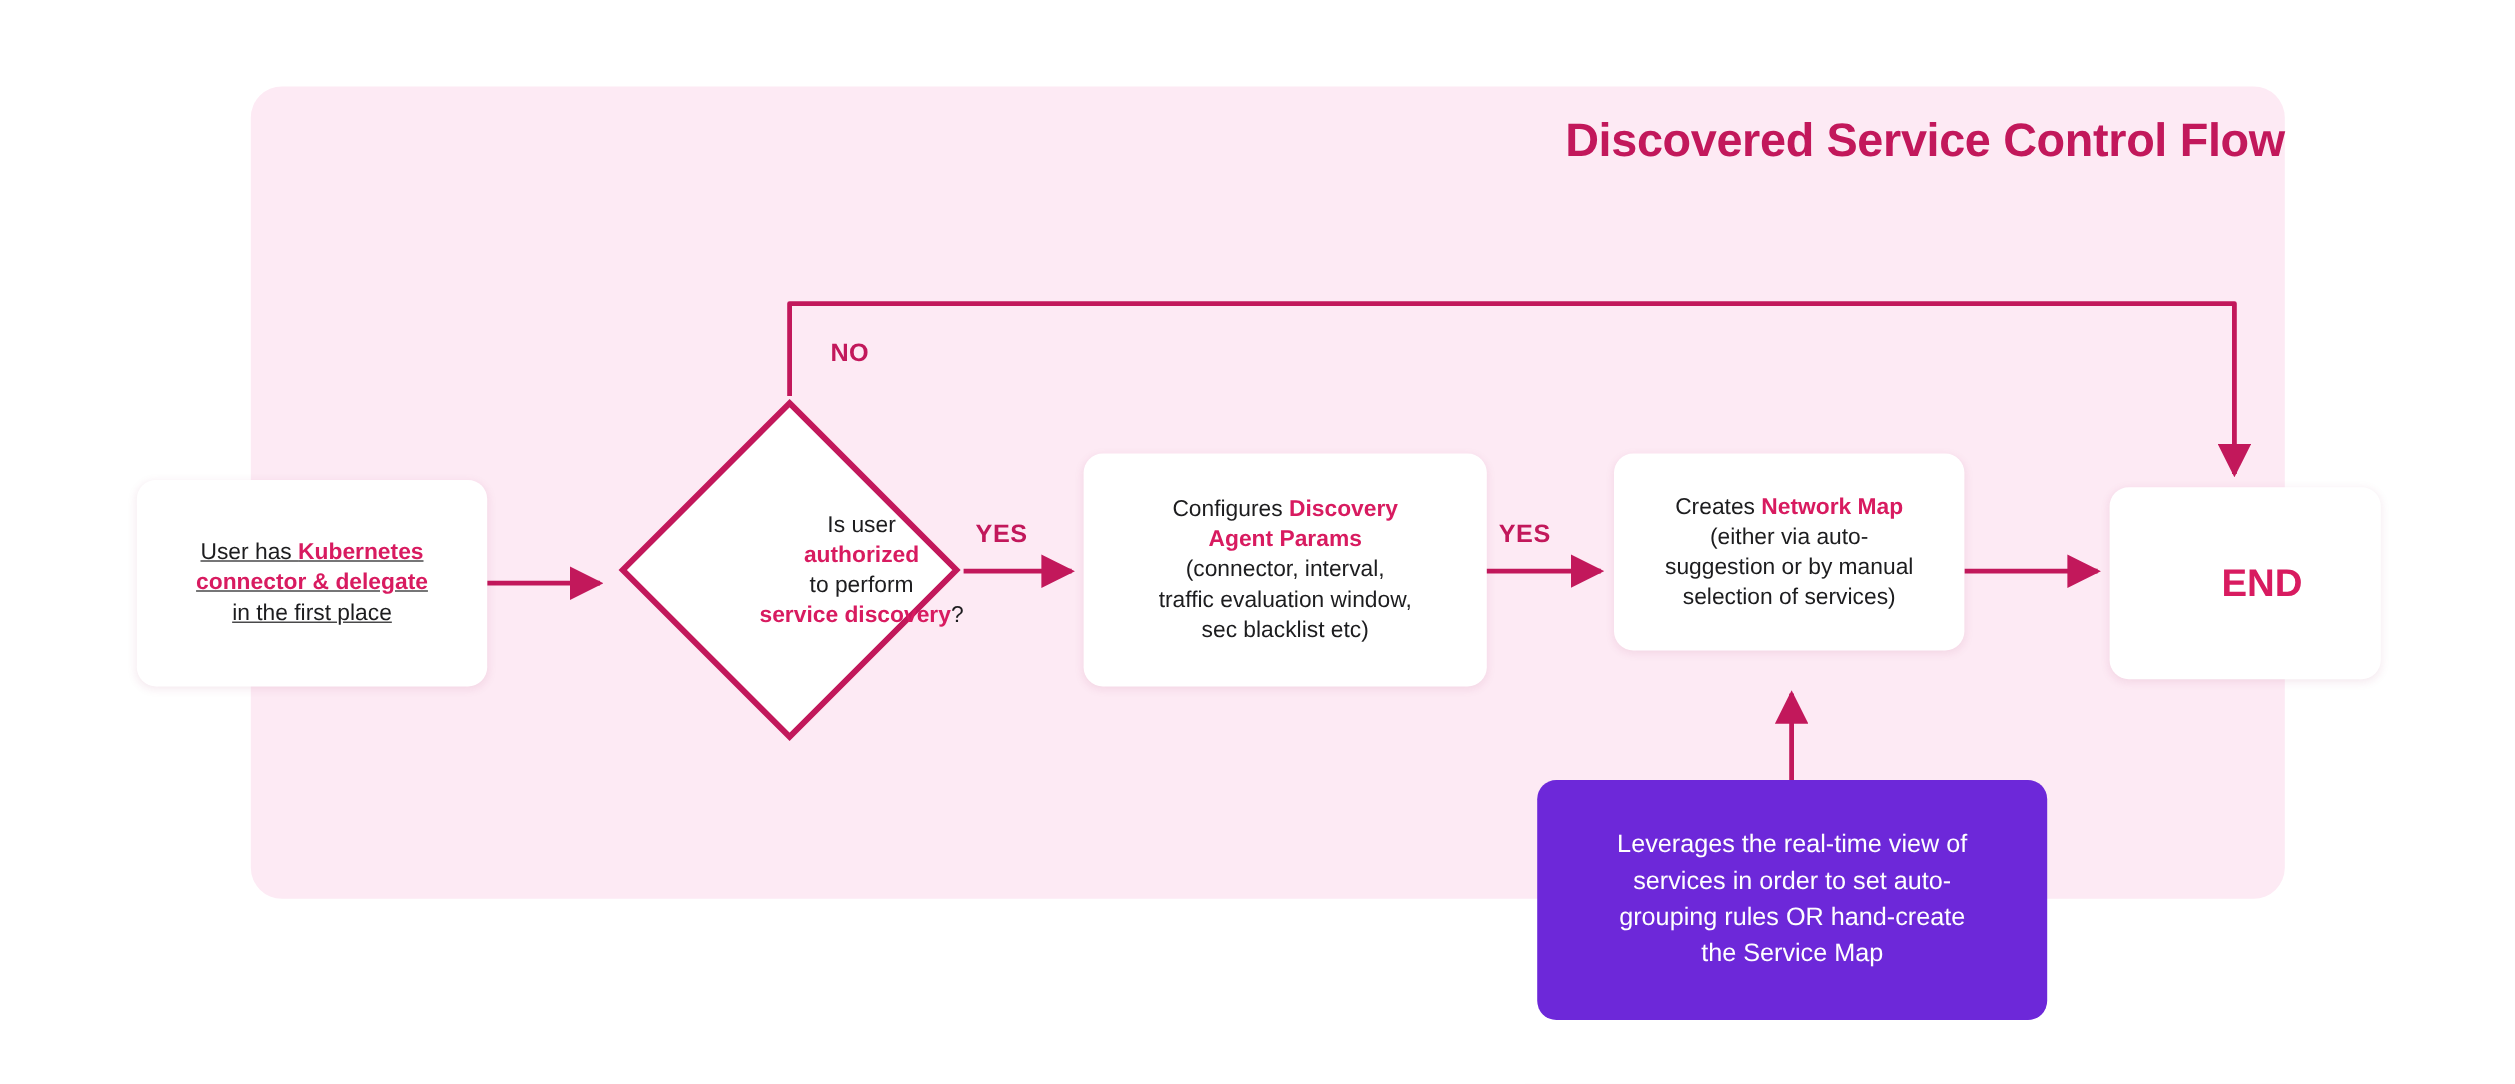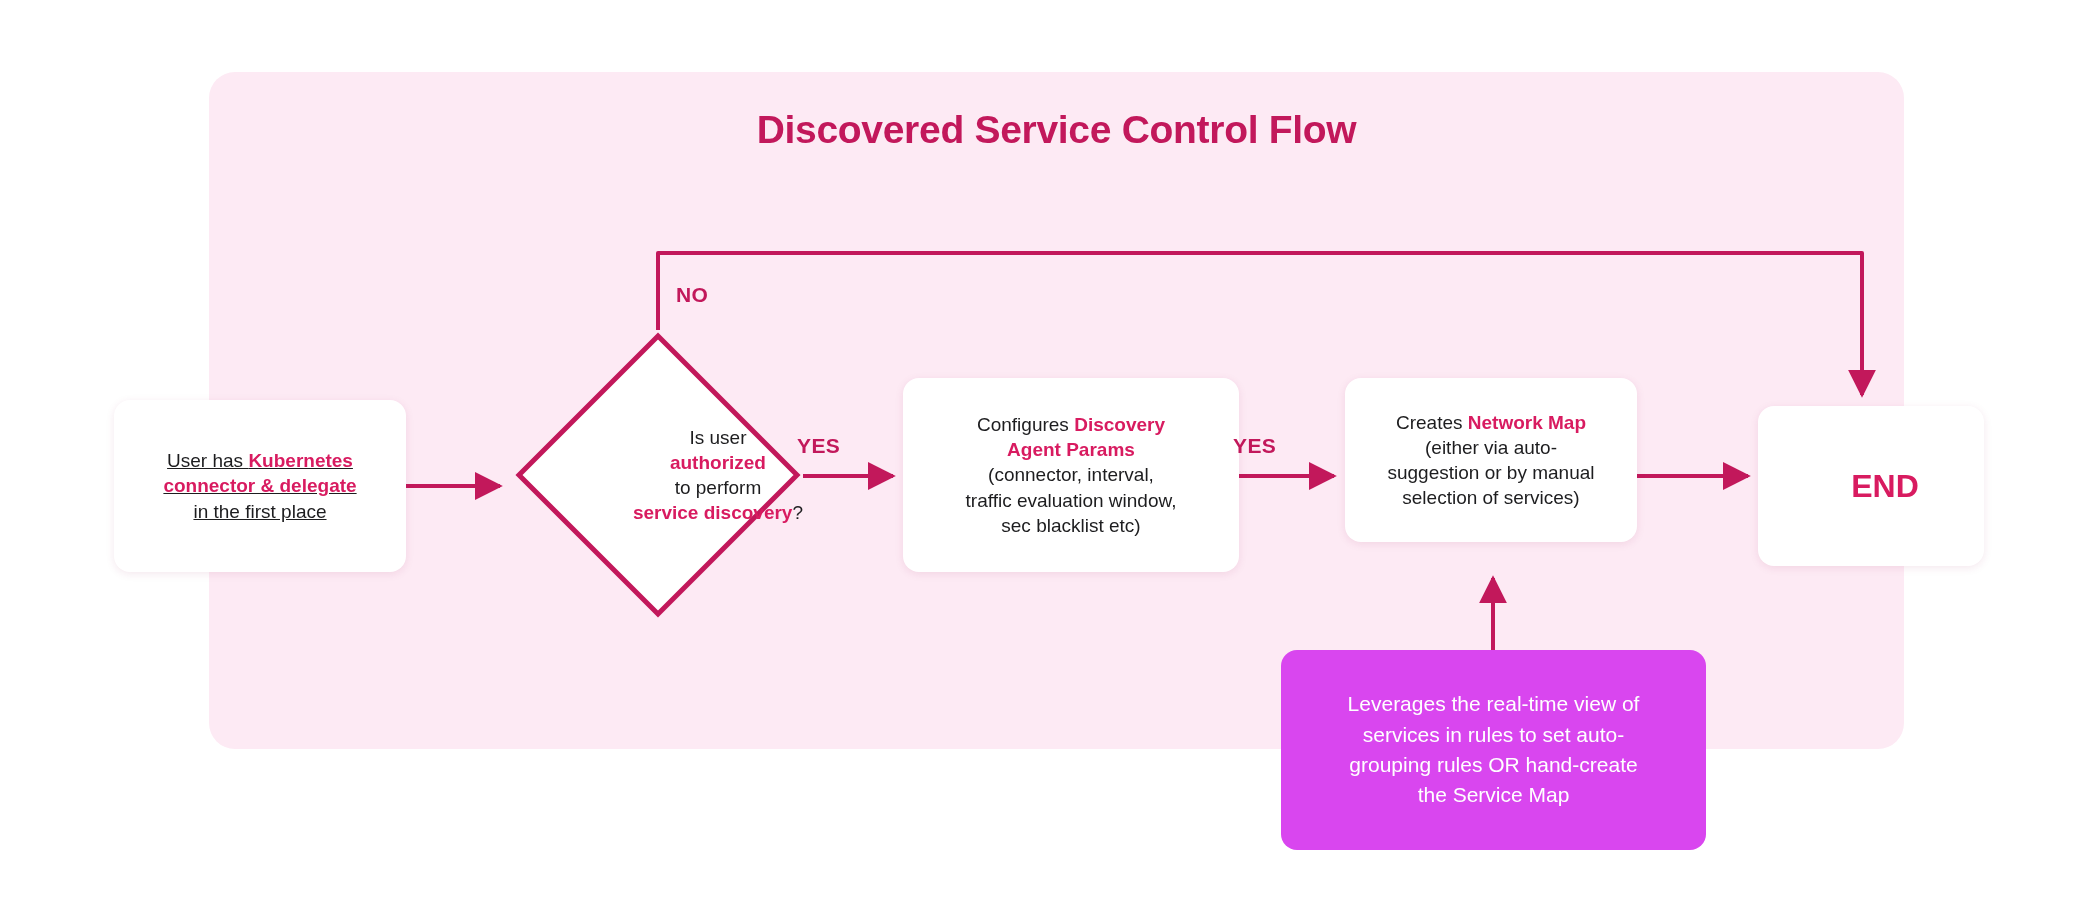--- a/index.html
+++ b/index.html
@@ -25,23 +25,23 @@
     left: 209px;
     top: 72px;
     width: 1695px;
     height: 677px;
     background: #fdeaf4;
     border-radius: 26px;
   }
   .title {
     position: absolute;
     left: 209px;
-    top: 108px;
+    top: 96px;
     width: 1695px;
-    text-align: center;
+    text-align: right;
     color: #c2185b;
     font-size: 39px;
     font-weight: bold;
     letter-spacing: -0.3px;
   }
   
   .card {
     position: absolute;
     background: #ffffff;
     border-radius: 16px;
@@ -68,21 +68,21 @@
     font-weight: bold;
   }
 
   
   .note {
     position: absolute;
     left: 1281px;
     top: 650px;
     width: 425px;
     height: 200px;
-    background: #d946ef;
+    background: #6d28d9;
     border-radius: 16px;
     color: #ffffff;
     font-size: 21px;
     line-height: 1.45;
     display: flex;
     align-items: center;
     justify-content: center;
     text-align: center;
     box-sizing: border-box;
     padding: 10px 22px;
@@ -116,20 +116,21 @@
   }
   .diamond-text .hl { color: #d81b60; font-weight: bold; }
 
   
   .edge-label {
     position: absolute;
     color: #c2185b;
     font-weight: bold;
     font-size: 21px;
     letter-spacing: 0.4px;
+    margin-left: 16px;
   }
   #label-no   { left: 676px;  top: 283px; }
   #label-yes1 { left: 797px;  top: 434px; }
   #label-yes2 { left: 1233px; top: 434px; }
 
   svg.edges {
     position: absolute;
     left: 0; top: 0;
     width: 2096px;
     height: 903px;
@@ -206,21 +207,21 @@
     </div>
   </div>
 
   <div class="card" id="card-end">
     <div class="end-label">END</div>
   </div>
 
   <div class="note">
     <div>
       <span>Leverages the real-time view of</span><br>
-      <span>services in rules to set auto-</span><br>
+      <span>services in order to set auto-</span><br>
       <span>grouping rules OR hand-create</span><br>
       <span>the Service Map</span>
     </div>
   </div>
 
   <div class="edge-label" id="label-no">NO</div>
   <div class="edge-label" id="label-yes1">YES</div>
   <div class="edge-label" id="label-yes2">YES</div>
 
 </div>

